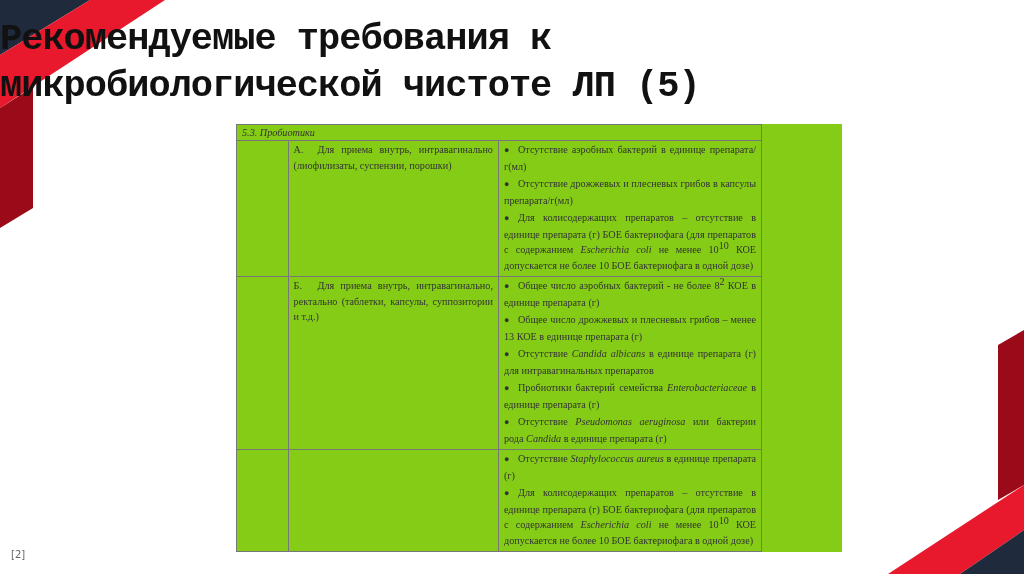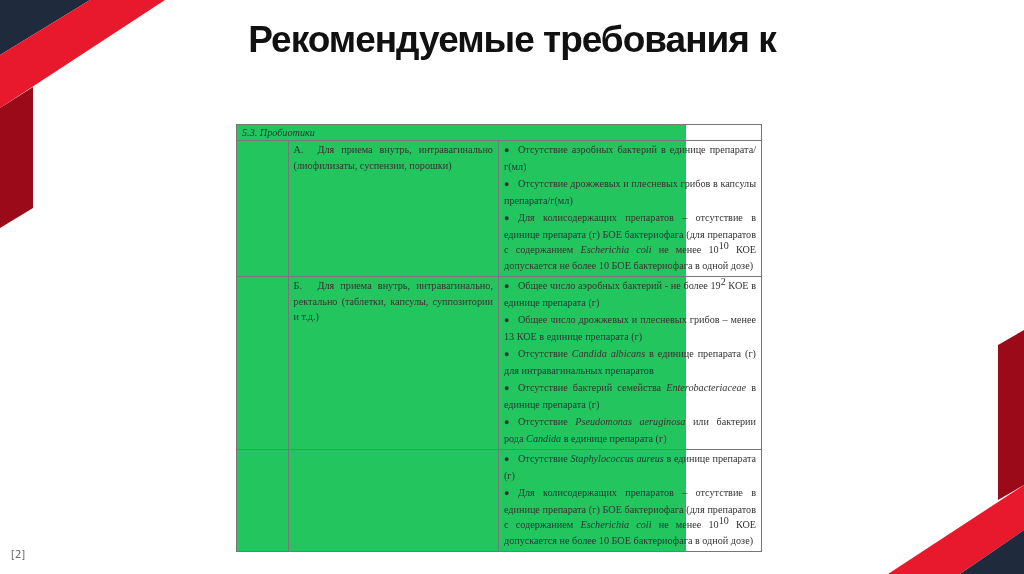--- a/index.html
+++ b/index.html
@@ -4,27 +4,27 @@
   <style>
     html, body { margin: 0; padding: 0; }
     body {
       width: 1024px; height: 574px; position: relative; overflow: hidden;
       background: #ffffff;
       font-family: "Liberation Serif", serif;
     }
     .deco { position: absolute; left: 0; top: 0; width: 1024px; height: 574px; pointer-events: none; }
     .title {
       position: absolute; left: 0; top: 16px; width: 1024px;
-      text-align: center; font-family: Liberation Sans, sans-serif;
+      font-family: Liberation Mono, monospace;
       font-weight: bold; font-size: 37px; line-height: 47px; color: #111;
       letter-spacing: -1px;
     }
     .table-wrap {
-      position: absolute; left: 236px; top: 124px; width: 450px;
-      background: #22c55e;
+      position: absolute; left: 236px; top: 124px; width: 606px;
+      background: #84cc16;
     }
     table.doc {
       border-collapse: collapse; width: 526px; table-layout: fixed;
       font-family: "Liberation Serif", serif; font-size: 10.2px; line-height: 15.5px; color: #333;
     }
     table.doc td { border: 1.3px solid #777; vertical-align: top; padding: 1px 5px; }
     .sec-head td { font-style: italic; padding-left: 36px; height: 13px; line-height: 13px; }
     .col1 { width: 49px; }
     .col2 { width: 200px; }
     .col3 { width: 250px; }
@@ -49,20 +49,21 @@
   <polygon points="90,0 165,0 0,108 0,55" fill="#e8192c"></polygon>
   <polygon points="0,108 33,87 33,208 0,228" fill="#9b0a18"></polygon>
 
   <polygon points="998,345 1024,330 1024,485 998,500" fill="#9b0a18"></polygon>
   <polygon points="1024,485 1024,530 960,574 888,574" fill="#e8192c"></polygon>
   <polygon points="1024,530 1024,574 960,574" fill="#1f2a3c"></polygon>
 </svg>
 
 <div class="title">
   <div>Рекомендуемые требования к</div>
+  <div>микробиологической чистоте ЛП (5)</div>
 </div>
 
 <div class="table-wrap">
   <table class="doc">
     <colgroup>
       <col class="col1">
         <col class="col2">
         <col class="col3">
     </colgroup>
     <tbody>
@@ -81,24 +82,24 @@
         <p><span class="bul">●</span><span>Для колисодержащих препаратов – отсутствие в единице препарата (г) БОЕ бактериофага (для препаратов с содержанием </span><i>Escherichia coli</i><span> не менее 10</span><sup>10</sup><span> КОЕ допускается не более 10 БОЕ бактериофага в одной дозе)</span></p>
       </td>
     </tr>
 
     <tr>
       <td></td>
       <td class="cat">
         <span class="letter">Б.</span><span>Для приема внутрь, интравагинально, ректально (таблетки, капсулы, суппозитории и т.д.)</span>
       </td>
       <td class="req">
-        <p><span class="bul">●</span><span>Общее число аэробных бактерий - не более 19</span><sup>2</sup><span> КОЕ в единице препарата (г)</span></p>
+        <p><span class="bul">●</span><span>Общее число аэробных бактерий - не более 8</span><sup>2</sup><span> КОЕ в единице препарата (г)</span></p>
         <p><span class="bul">●</span><span>Общее число дрожжевых и плесневых грибов – менее 13 КОЕ в единице препарата (г)</span></p>
         <p><span class="bul">●</span><span>Отсутствие </span><i>Candida albicans</i><span> в единице препарата (г) для интравагинальных препаратов</span></p>
-        <p><span class="bul">●</span><span>Отсутствие бактерий семейства </span><i>Enterobacteriaceae</i><span> в единице препарата (г)</span></p>
+        <p><span class="bul">●</span><span>Пробиотики бактерий семейства </span><i>Enterobacteriaceae</i><span> в единице препарата (г)</span></p>
         <p><span class="bul">●</span><span>Отсутствие </span><i>Pseudomonas aeruginosa</i><span> или бактерии рода </span><i>Candida</i><span> в единице препарата (г)</span></p>
       </td>
     </tr>
 
     <tr class="gap-row">
       <td></td>
       <td class="cat"><span></span></td>
       <td class="req">
         <p><span class="bul">●</span><span>Отсутствие </span><i>Staphylococcus aureus</i><span> в единице препарата (г)</span></p>
         <p><span class="bul">●</span><span>Для колисодержащих препаратов – отсутствие в единице препарата (г) БОЕ бактериофага (для препаратов с содержанием </span><i>Escherichia coli</i><span> не менее 10</span><sup>10</sup><span> КОЕ допускается не более 10 БОЕ бактериофага в одной дозе)</span></p>

